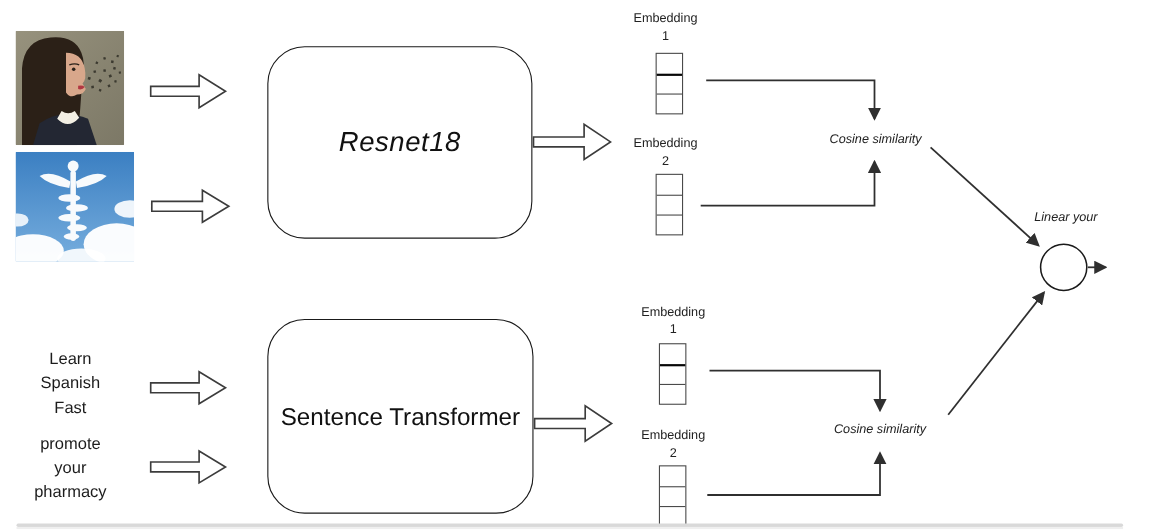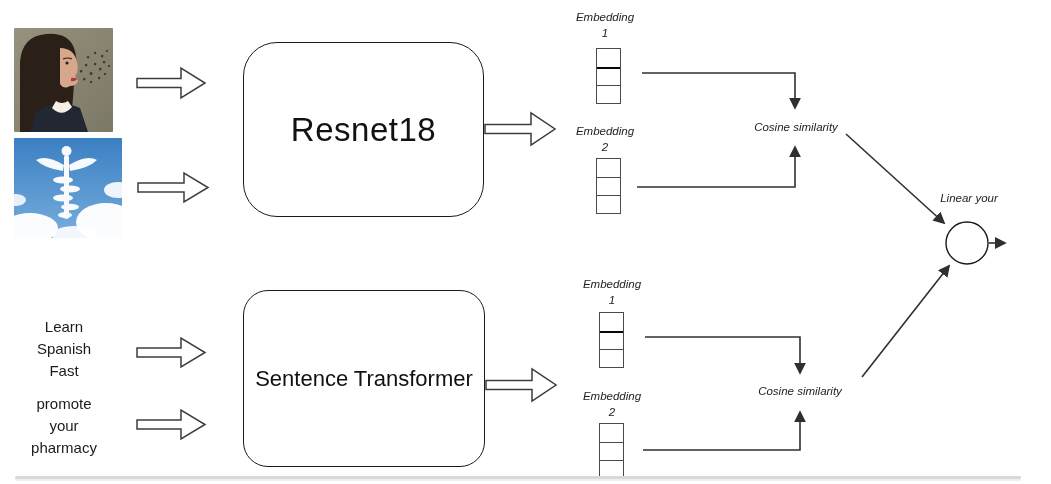--- a/index.html
+++ b/index.html
@@ -7,23 +7,23 @@
   .canvas{position:relative;width:1051px;height:484px;background:#ffffff;overflow:hidden;}
   .pre{white-space:pre-line;}
   .model-box{
     position:absolute;
     border:1.4px solid #1a1a1a;
     border-radius:34px;
     background:#ffffff;
     display:flex;align-items:center;justify-content:center;
   }
   .model-box .model-label{color:#111;}
-  .lbl-resnet{font-size:33px;letter-spacing:.5px;}
+  .lbl-resnet{font-size:25px;letter-spacing:.5px;font-style:italic;}
   .lbl-st{font-size:22px;}
-  .emb-label{position:absolute;width:84px;text-align:center;font-size:11.5px;line-height:1.35;color:#222;font-style:italic;}
+  .emb-label{position:absolute;width:84px;text-align:center;font-size:11.5px;line-height:1.35;color:#222;}
   .vector{position:absolute;width:23px;background:#fff;border:1px solid #4a4a4a;box-sizing:content-box;}
   .vector .cell{height:18px;box-sizing:border-box;}
   .vector .cell + .cell{border-top:1px solid #4a4a4a;}
   .vector.thick-first .cell.c2{border-top:2.4px solid #070707;}
   .input-text{position:absolute;font-size:15px;line-height:1.45;text-align:center;color:#1c1c1c;}
   .floating-label{position:absolute;transform:translate(-50%,-50%);font-size:11.5px;color:#222;white-space:nowrap;font-style:italic;}
   .img-frame{position:absolute;overflow:hidden;border-radius:1px;}
   .img-frame svg{display:block;}
   .overlay{position:absolute;left:0;top:0;pointer-events:none;}
   .bottom-rule{position:absolute;left:15px;top:476px;width:1006px;height:3px;background:#d9d9d9;border-radius:2px;}
@@ -113,21 +113,21 @@
   <div class="input-text pre" style="left:18px;top:316px;width:92px;">Learn
 Spanish
 Fast</div>
   <div class="input-text pre" style="left:18px;top:393px;width:92px;">promote
 your
 pharmacy</div>
 
   <div class="model-box" style="left:243px;top:42px;width:239px;height:173px;">
     <span class="model-label lbl-resnet">Resnet18</span>
   </div>
-  <div class="model-box" style="left:243px;top:290px;width:240px;height:175px;border-radius:25px;">
+  <div class="model-box" style="left:243px;top:290px;width:240px;height:175px;">
     <span class="model-label lbl-st">Sentence Transformer</span>
   </div>
 
   <div class="emb-label" style="left:563px;top:10px;">
     <div>Embedding</div>
     <div>1</div>
   </div>
   <div class="emb-label" style="left:563px;top:124px;">
     <div>Embedding</div>
     <div>2</div>

